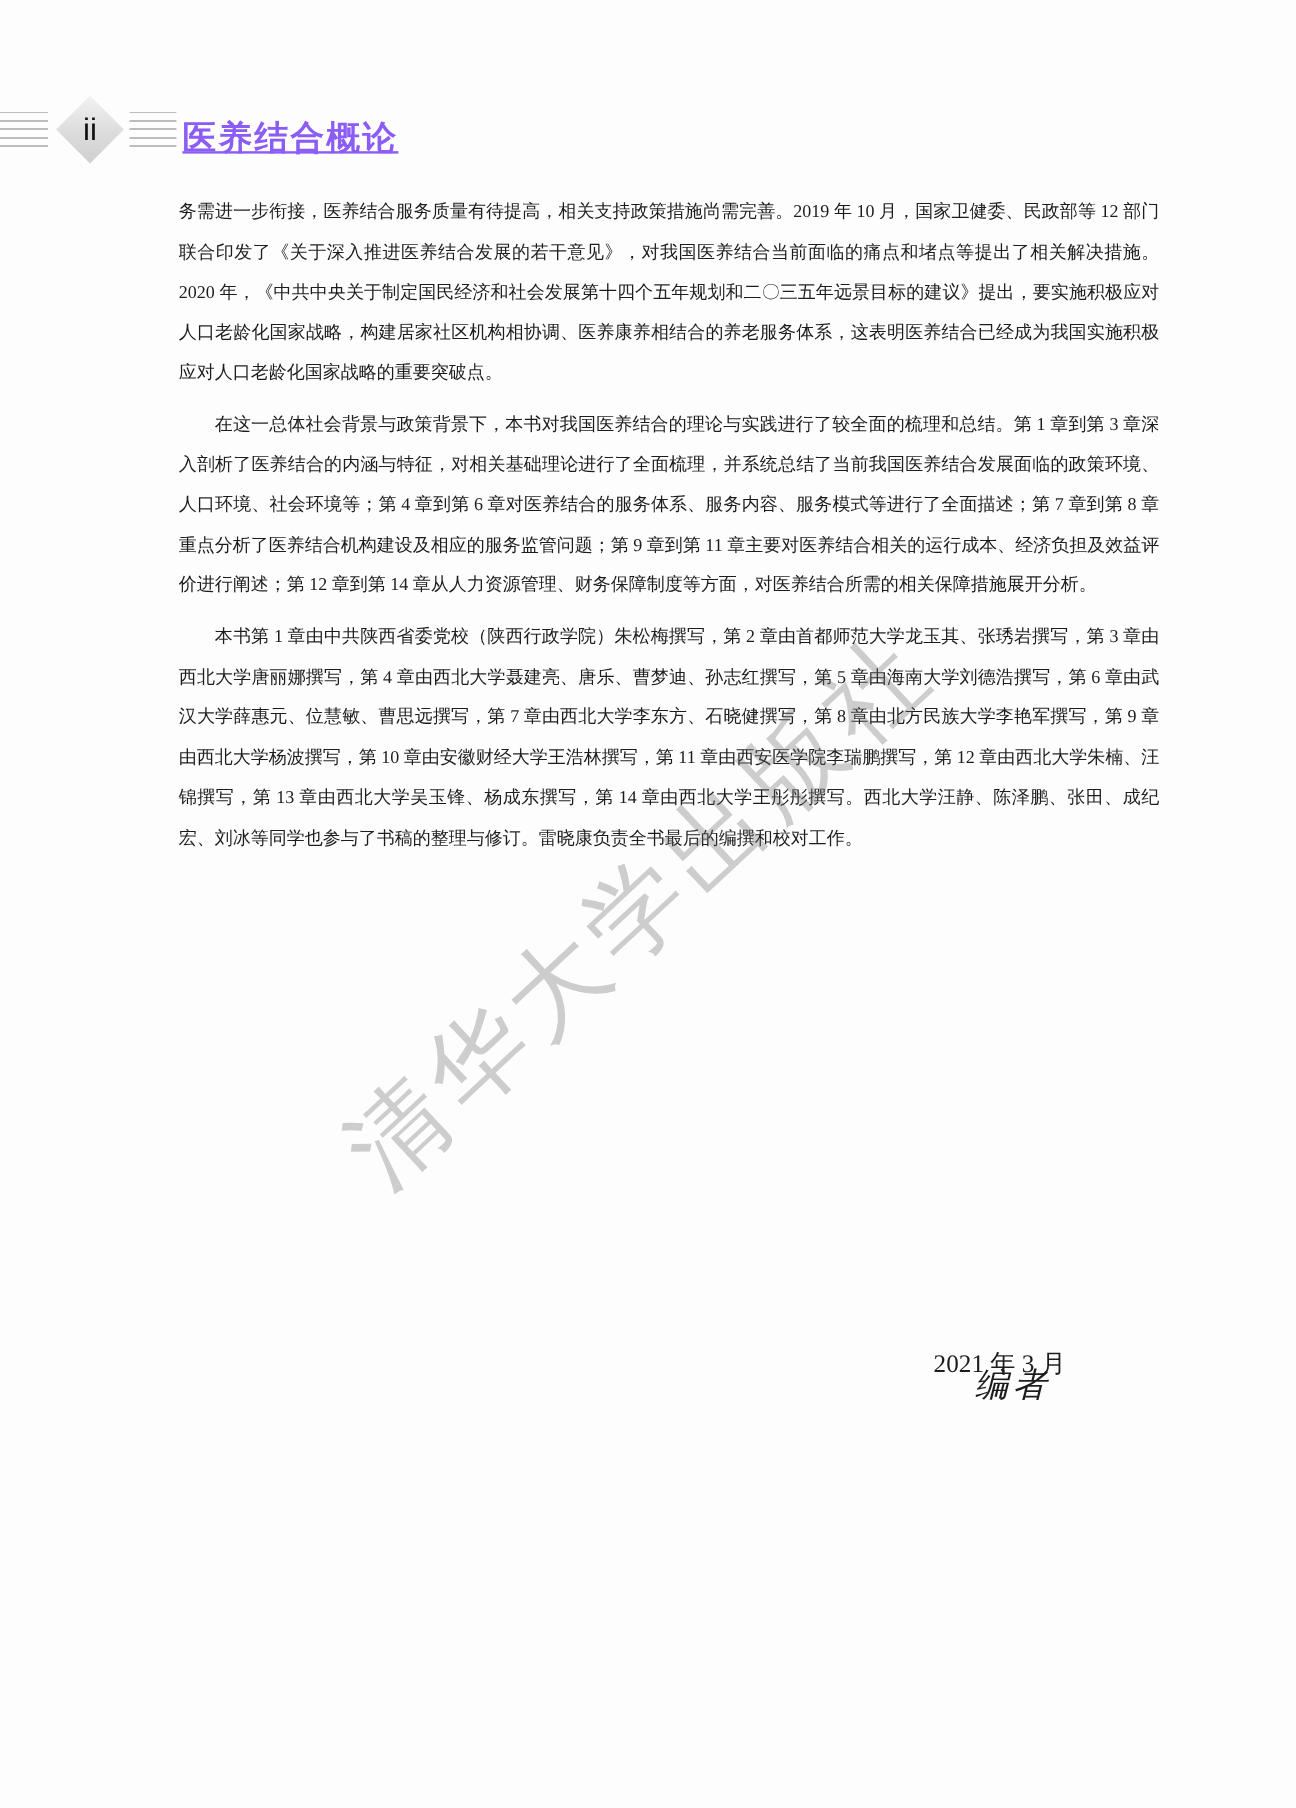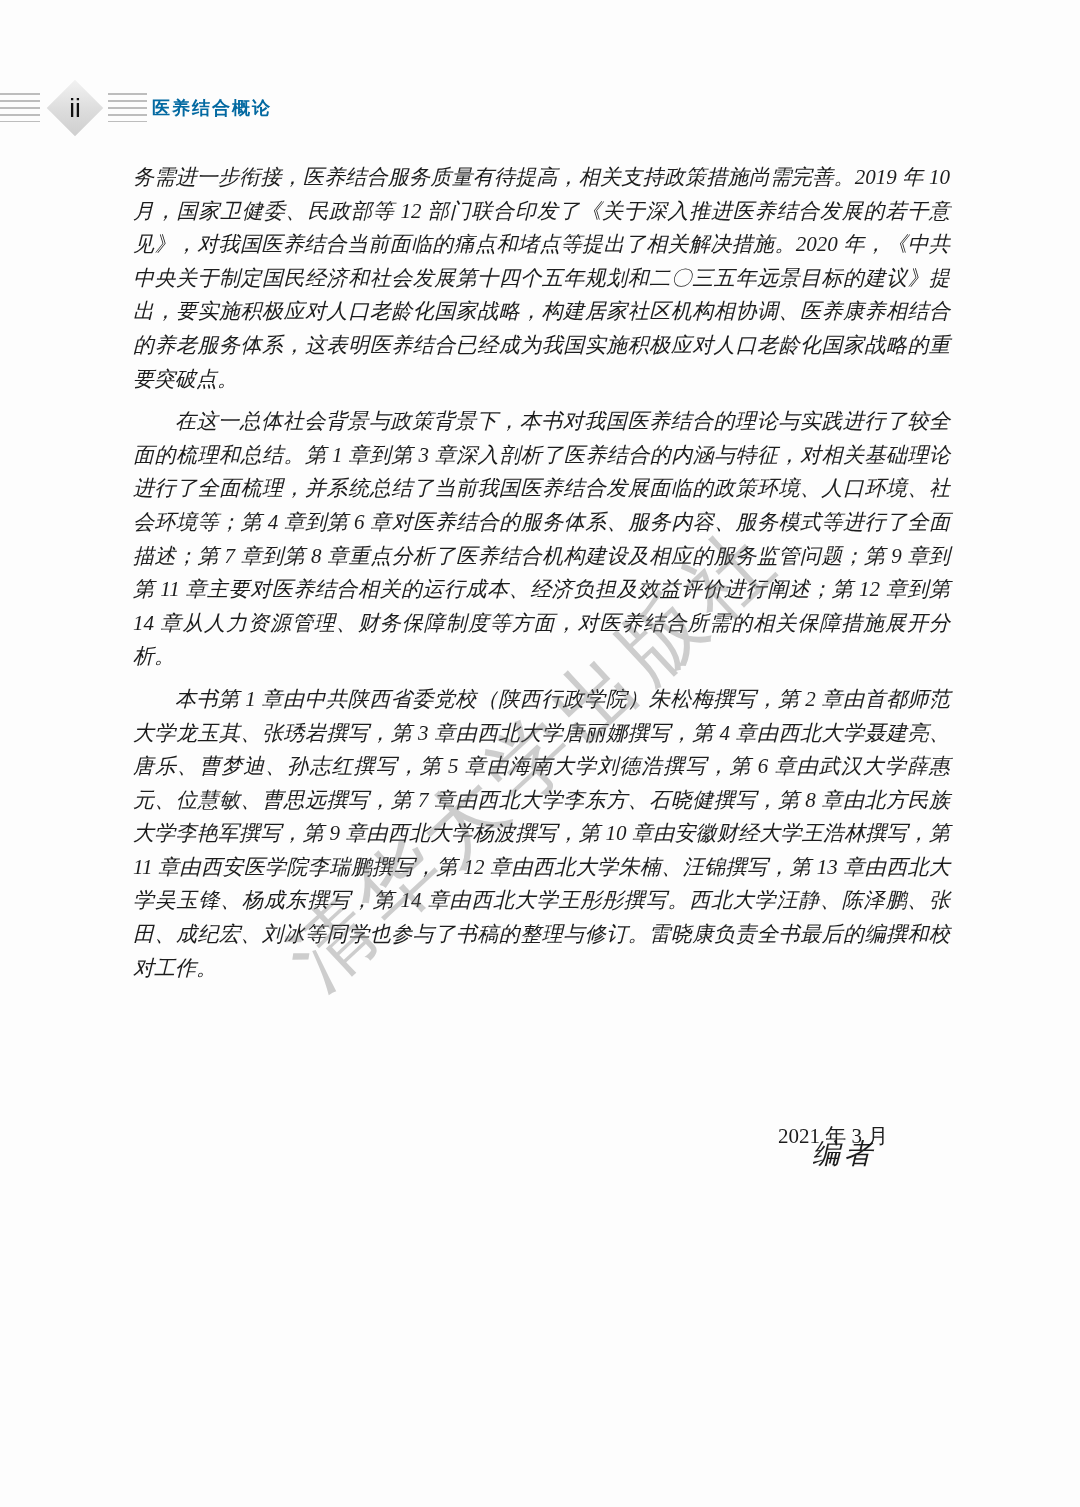--- a/index.html
+++ b/index.html
@@ -26,31 +26,31 @@
     background:linear-gradient(135deg,#f2f2f2 0%,#dcdcdc 55%,#cfcfcf 100%);
   }
   .diamond-label{
     position:absolute;left:55px;top:88px;width:40px;height:40px;
     display:flex;align-items:center;justify-content:center;
     font-size:26px;font-weight:400;color:#111;
     font-family:Liberation Sans, sans-serif;
   }
   .hdr-title{
     position:absolute;left:152px;top:96px;
-    font-size:18px;font-weight:700;letter-spacing:2px;color:#0369a1;
+    font-size:28px;font-weight:700;letter-spacing:2px;color:#8b5cf6;
     font-family:"Liberation Sans","DejaVu Sans",sans-serif;
+    text-decoration:underline;
   }
 
   
   .body-text{
-    position:absolute;left:133px;top:161px;width:817px;
-    font-size:21px;line-height:33.6px;
+    position:absolute;left:149px;top:161px;width:817px;
+    font-size:15px;line-height:33.6px;
     text-align:justify;
     color:#1c1c1c;
-    font-style:italic;
   }
   .body-text p{margin:0;}
   .body-text p + p{margin-top:9px;}
   .body-text p.indent{text-indent:2em;}
 
   
   .sig-author{
     position:absolute;left:812px;top:1135px;
     font-size:28px;font-style:italic;letter-spacing:4px;color:#1c1c1c;
   }

